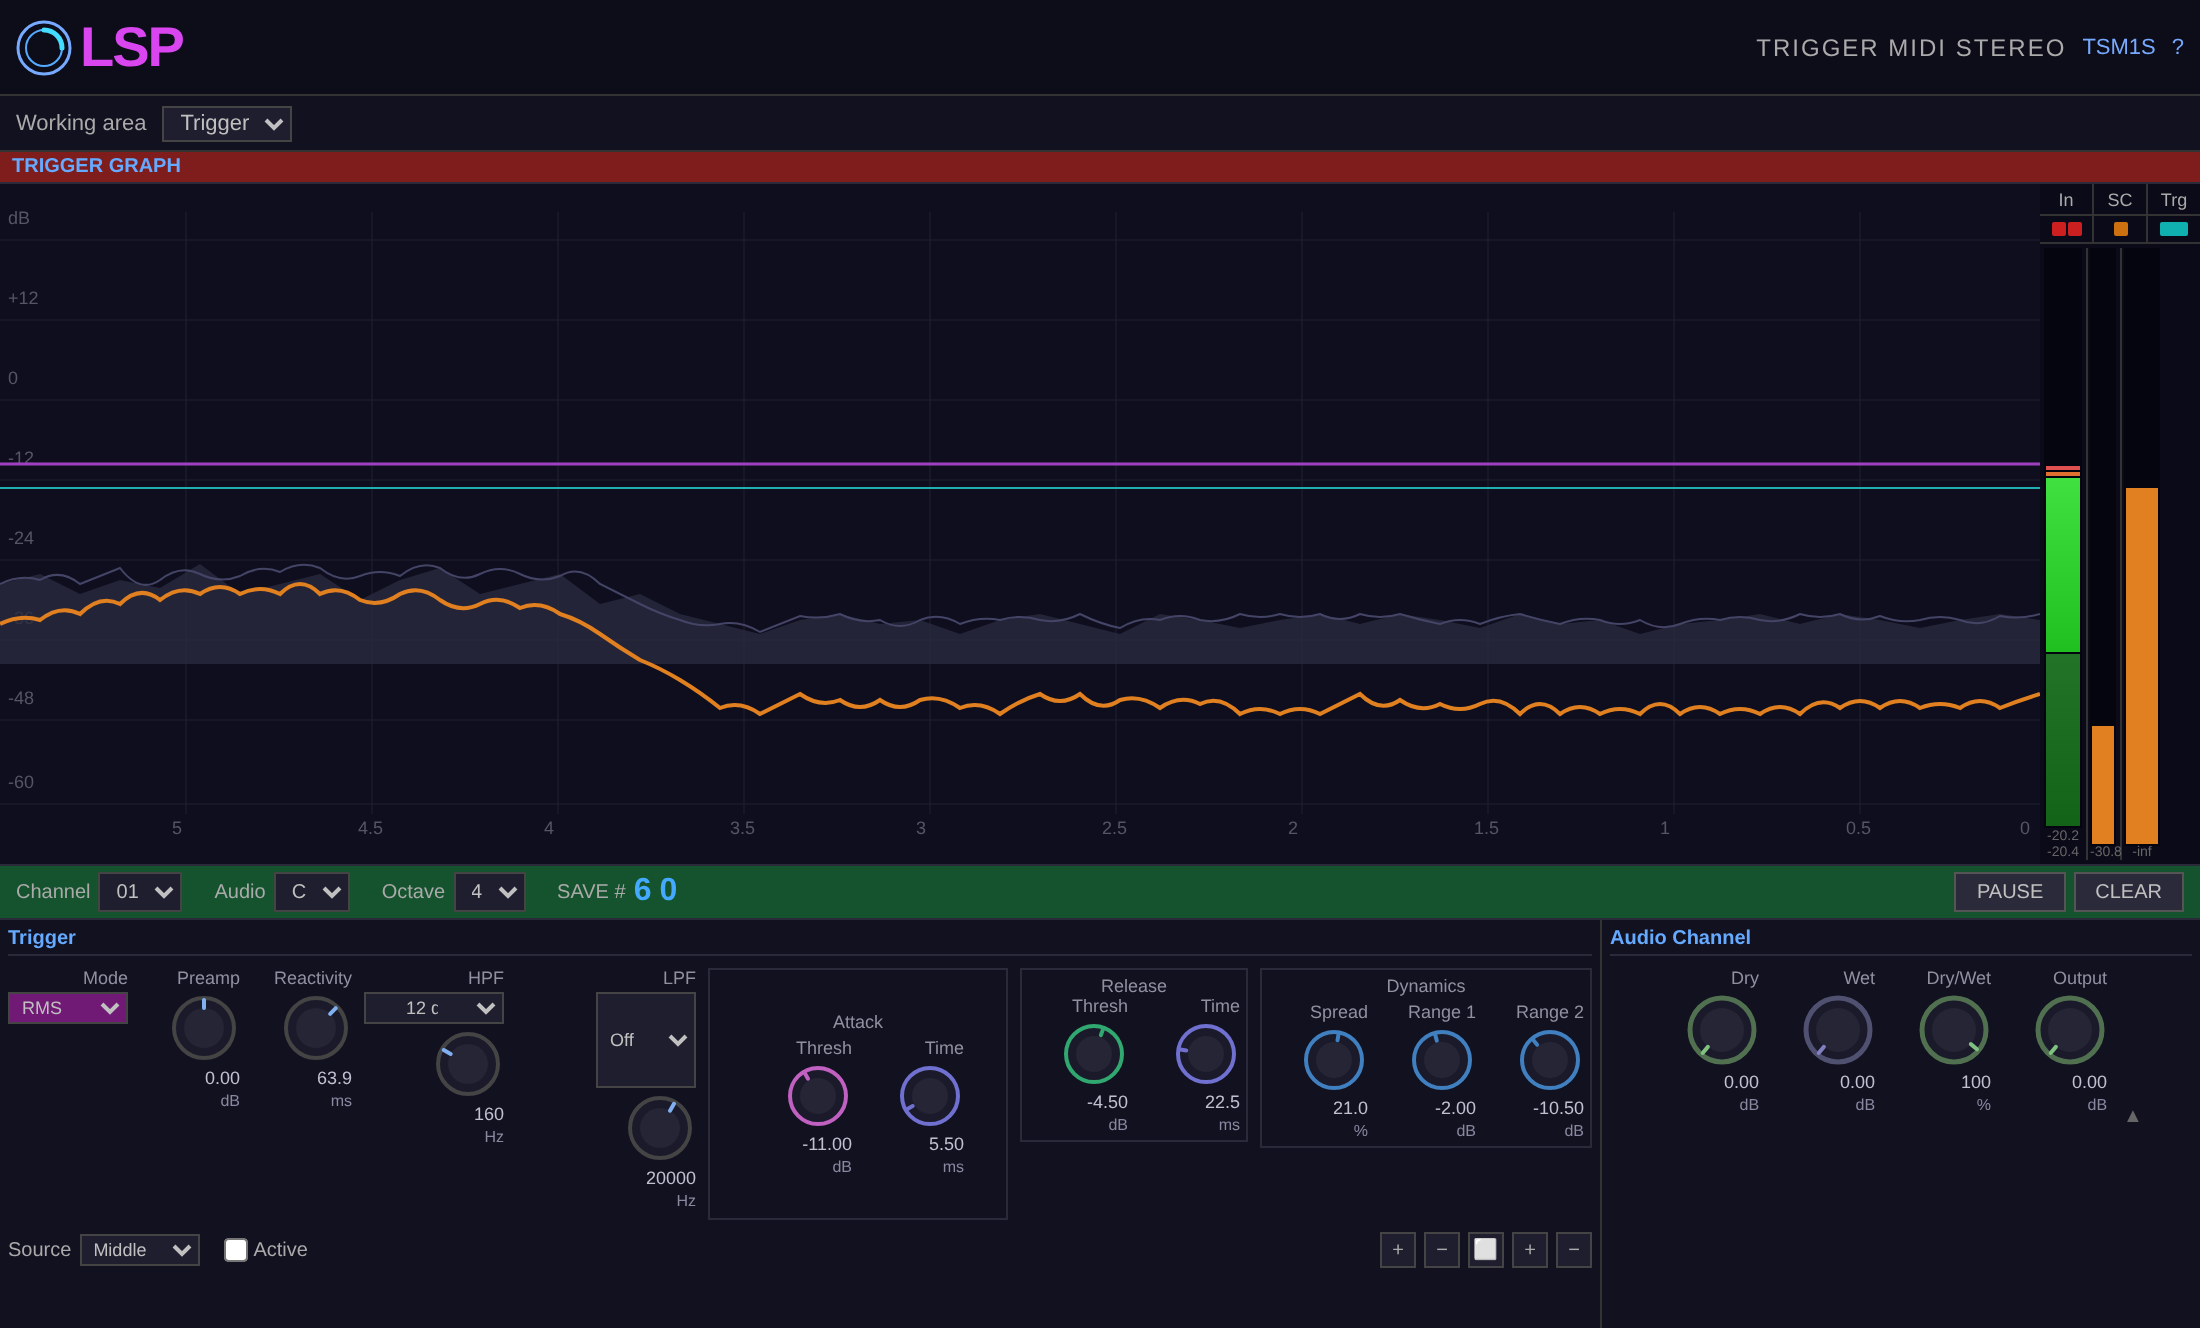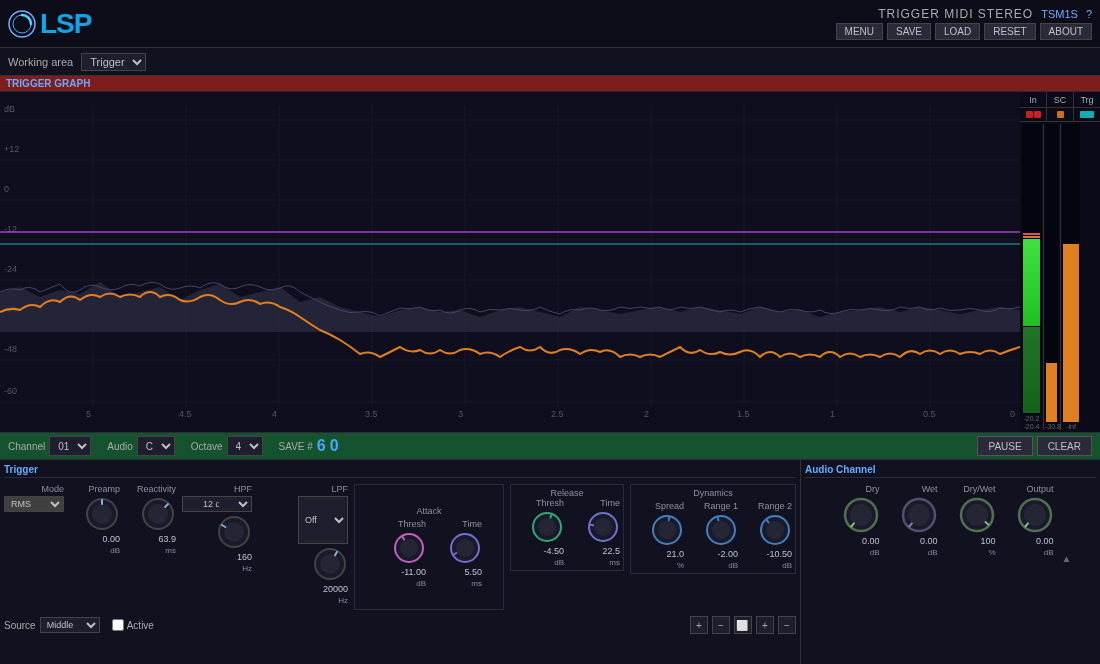--- a/index.html
+++ b/index.html
@@ -24,21 +24,21 @@
     }
     .logo {
       display: flex;
       align-items: center;
       gap: 4px;
       margin-right: auto;
     }
     .logo-text {
       font-size: 28px;
       font-weight: bold;
-      color: #0ea5e9;
+      color: #d946ef;
       letter-spacing: -1px;
     }
     .logo-icon {
       width: 28px;
       height: 28px;
     }
     .header-right {
       display: flex;
       flex-direction: column;
       align-items: flex-end;
@@ -205,21 +205,21 @@
       color: #c0c0d0;
       text-align: center;
     }
     .control-unit {
       font-size: 8px;
       color: #8888a0;
       text-align: center;
     }
 
     .mode-select {
-      background: #404040;
+      background: #701a75;
       border: 1px solid #444;
       color: #c0c0c0;
       font-size: 9px;
       padding: 1px 2px;
       width: 60px;
     }
 
     .audio-channel-panel {
       width: 300px;
       background: #111120;
@@ -293,27 +293,20 @@
       <circle cx="14" cy="14" r="9" fill="none" stroke="#5af" stroke-width="1"></circle>
       <path d="M14 5 A9 9 0 0 1 23 14" stroke="#4df" stroke-width="2.5" fill="none" stroke-linecap="round"></path>
     </svg>
     <span class="logo-text">LSP</span>
   </div>
   <div class="header-right">
     <div style="display:flex; gap:8px; align-items:center;">
       <span class="plugin-name">TRIGGER MIDI STEREO</span>
       <span class="plugin-id">TSM1S</span>
       <span style="color:#7af; font-size:11px; cursor:pointer;">?</span>
-    </div>
-    <div class="header-buttons">
-      <button class="header-btn">MENU</button>
-      <button class="header-btn">SAVE</button>
-      <button class="header-btn">LOAD</button>
-      <button class="header-btn">RESET</button>
-      <button class="header-btn">ABOUT</button>
     </div>
   </div>
 </div>
 
 <div class="working-area-bar">
   <span class="working-area-label">Working area</span>
   <select class="working-area-select">
     <option>Trigger</option>
   </select>
 </div>

